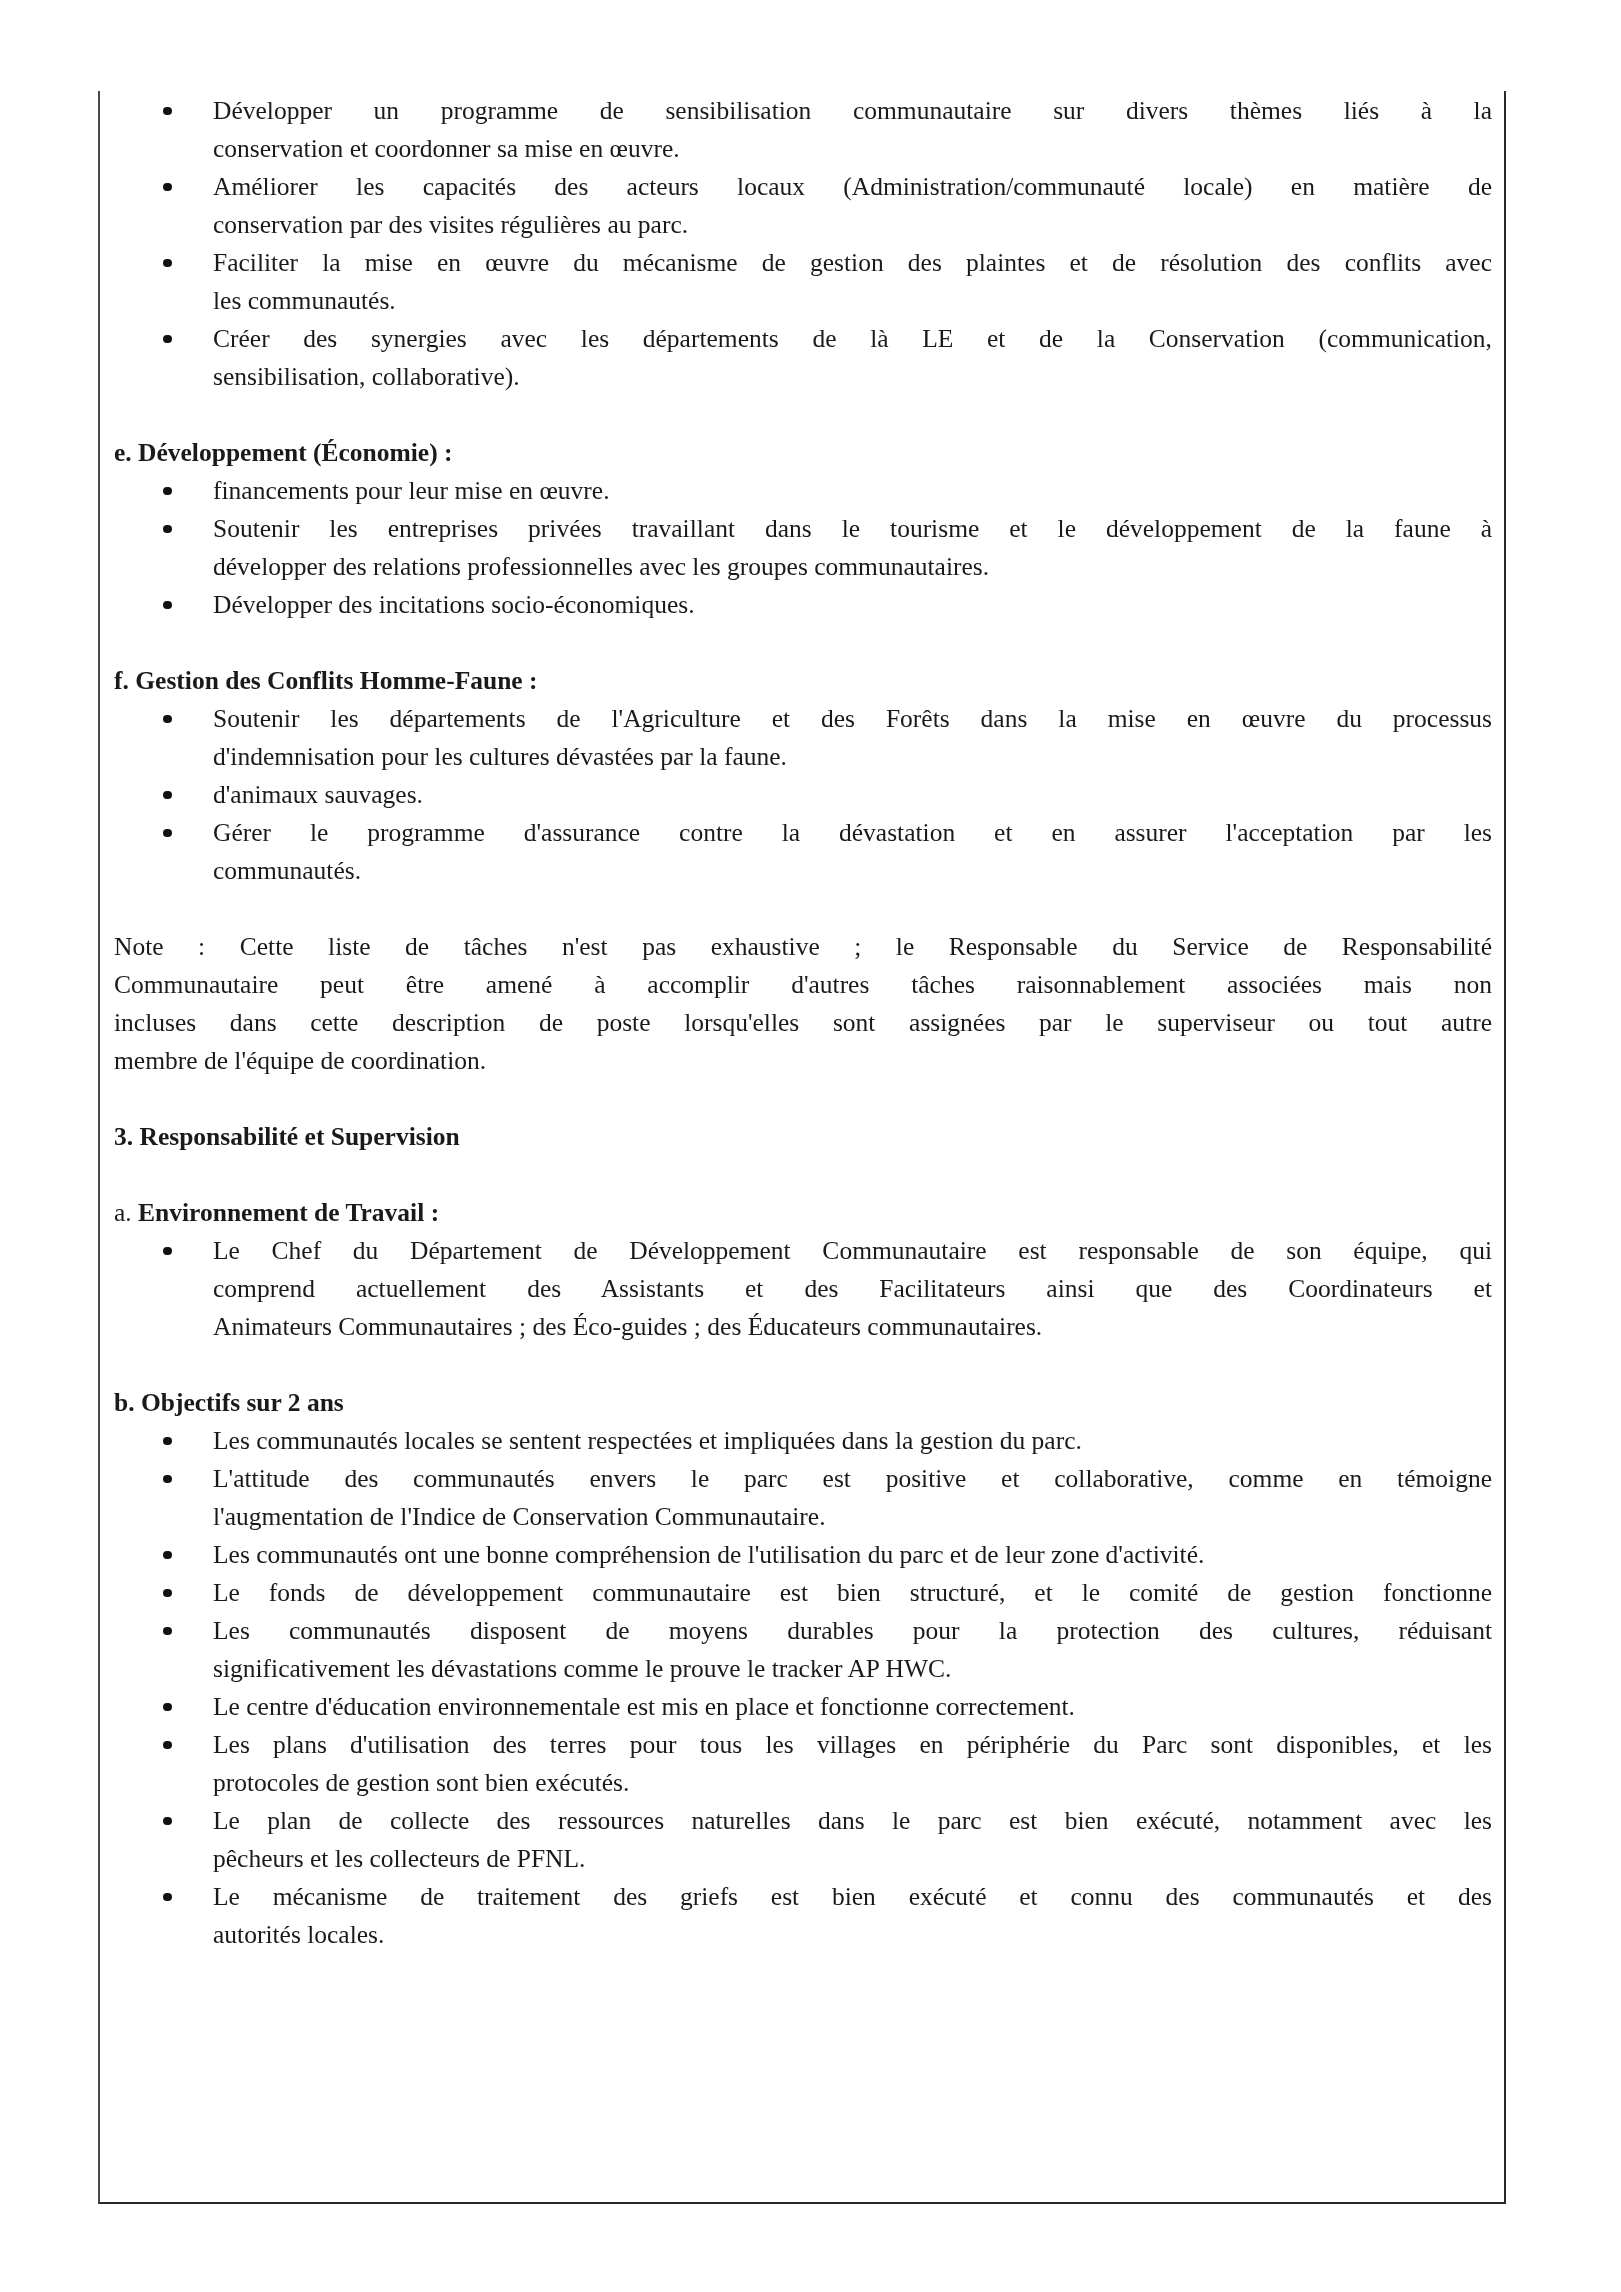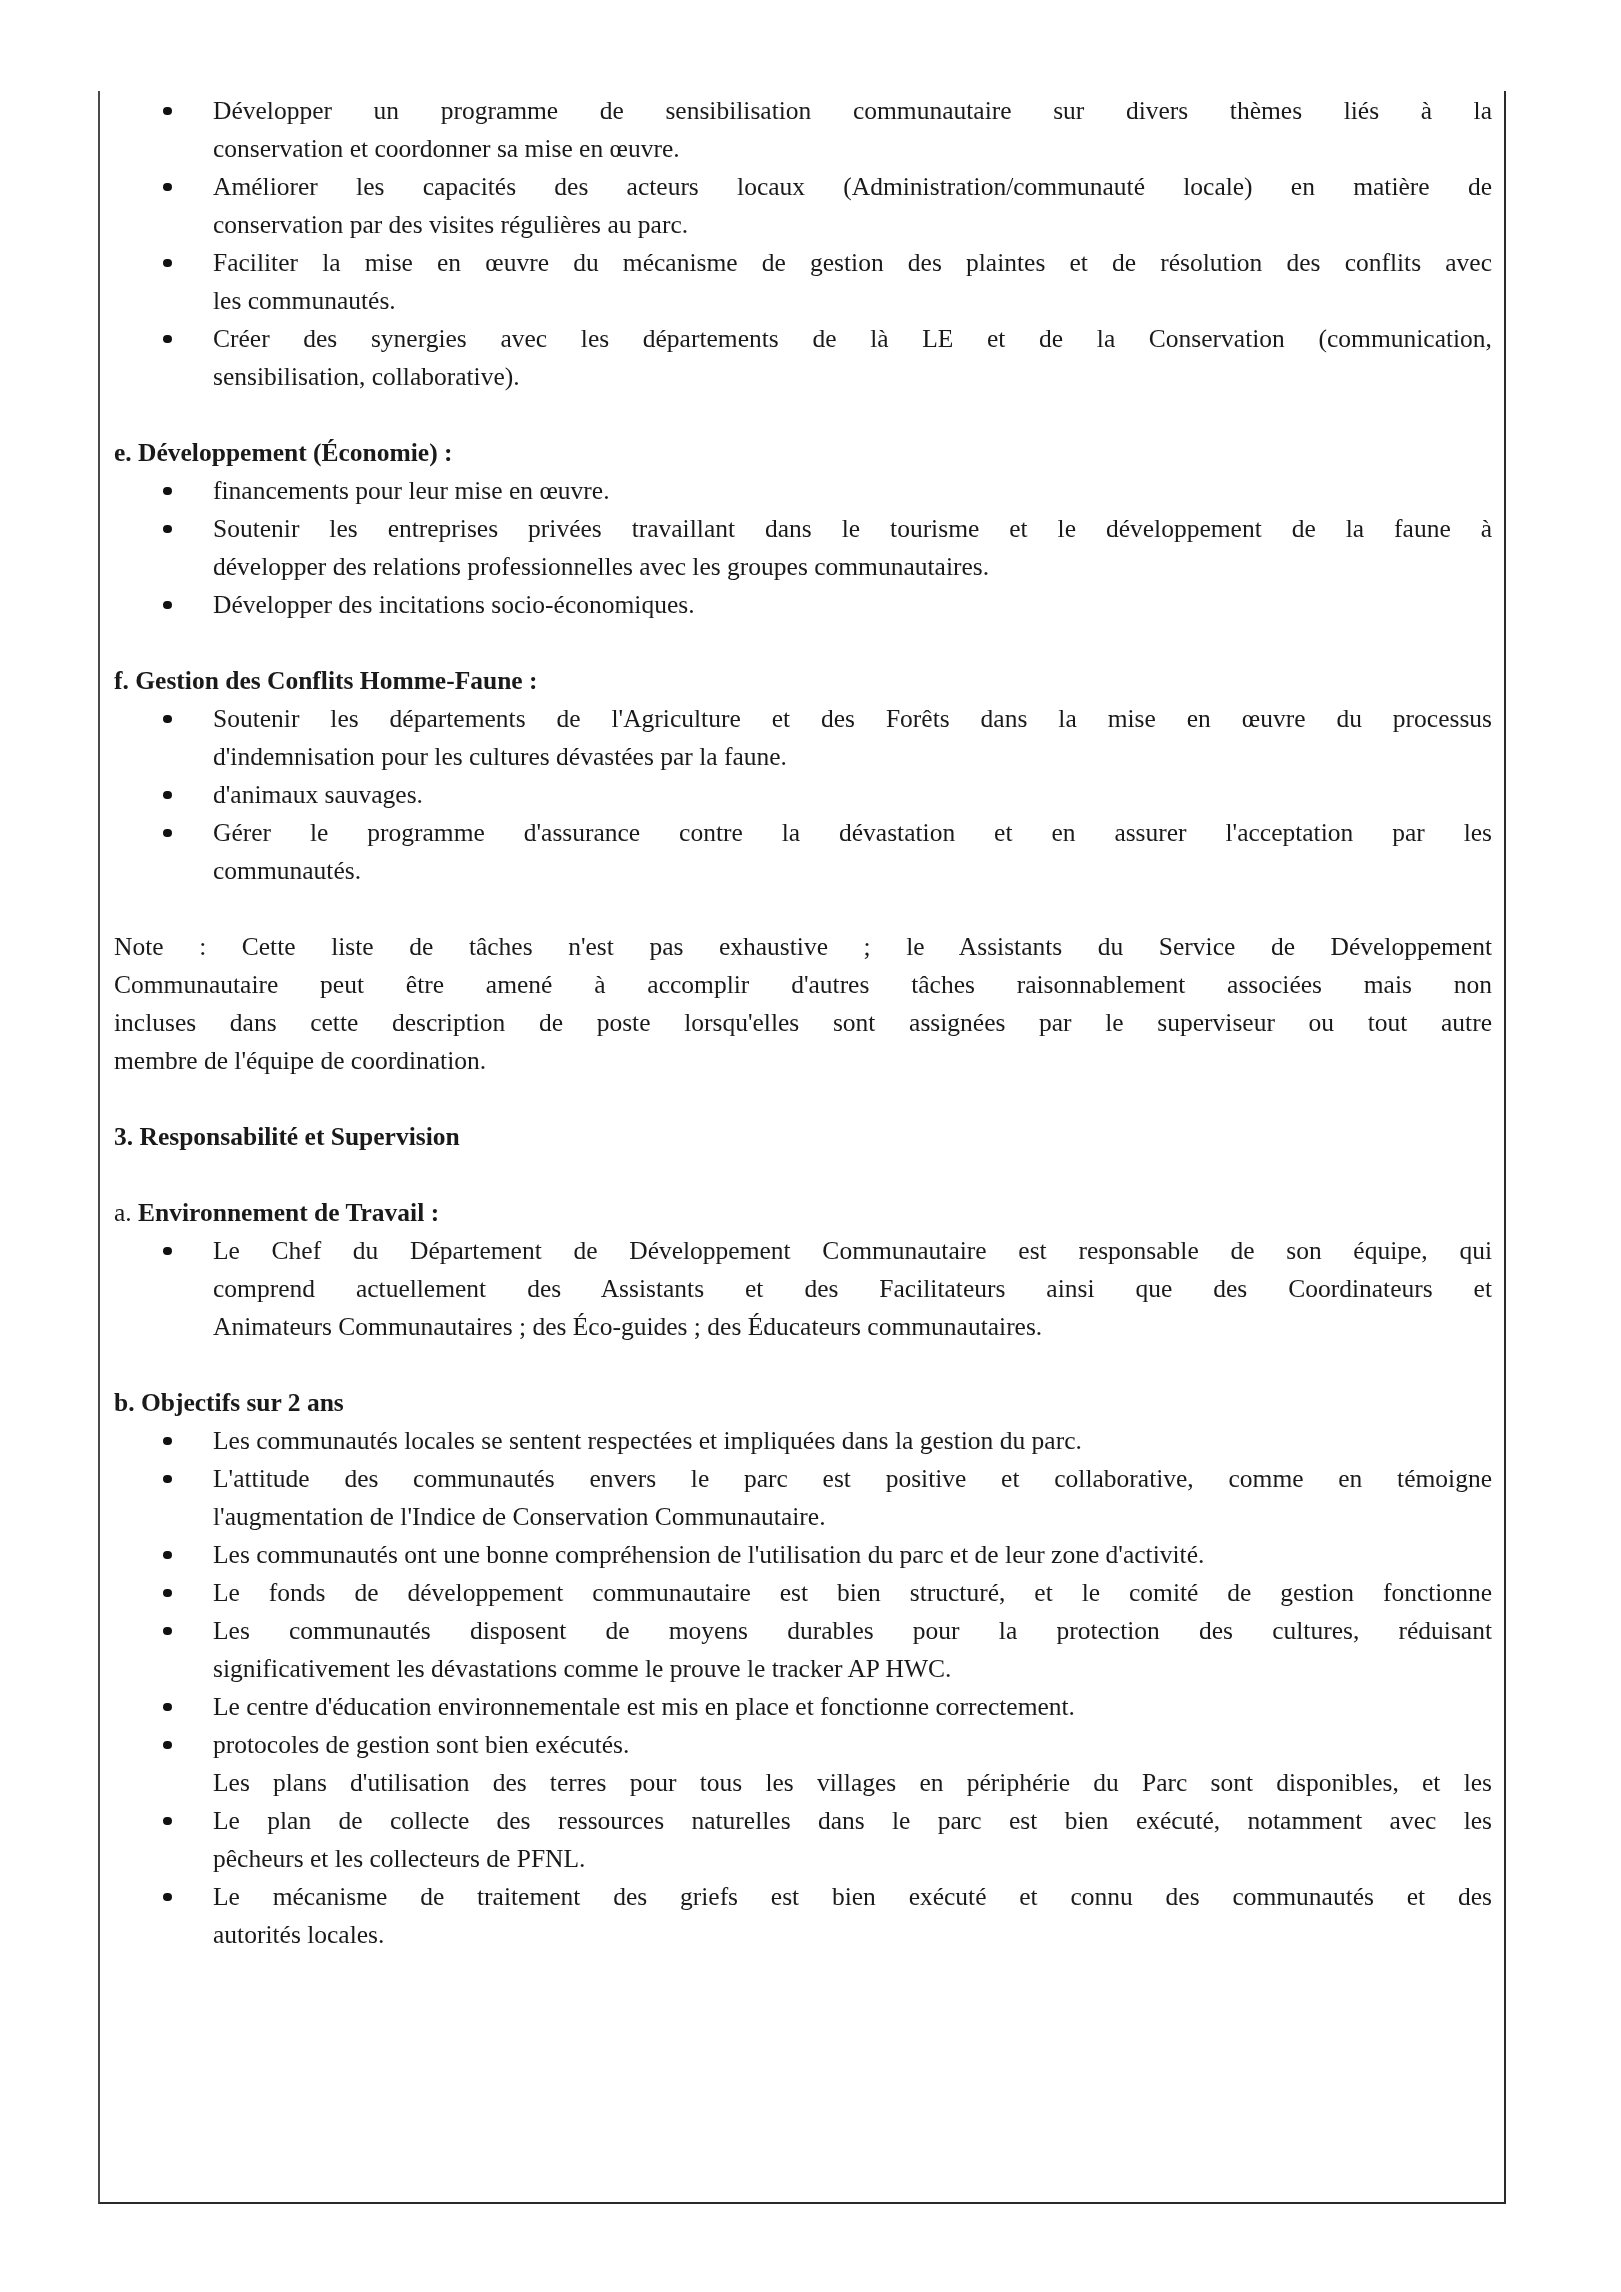--- a/index.html
+++ b/index.html
@@ -128,21 +128,21 @@
     <div class="bullet-item">
       <span class="bullet-dot"></span>
       <span class="line just">Gérer le programme d'assurance contre la dévastation et en assurer l'acceptation par les</span>
       <span class="line">communautés.</span>
     </div>
   </div>
 
   <span class="blank"></span>
 
   <div class="note">
-    <span class="line just">Note : Cette liste de tâches n'est pas exhaustive ; le Assistants du Service de Développement</span>
+    <span class="line just">Note : Cette liste de tâches n'est pas exhaustive ; le Responsable du Service de Responsabilité</span>
     <span class="line just">Communautaire peut être amené à accomplir d'autres tâches raisonnablement associées mais non</span>
     <span class="line just">incluses dans cette description de poste lorsqu'elles sont assignées par le superviseur ou tout autre</span>
     <span class="line">membre de l'équipe de coordination.</span>
   </div>
 
   <span class="blank"></span>
 
   <span class="line heading">3. Responsabilité et Supervision</span>
 
   <span class="blank"></span>
@@ -182,22 +182,22 @@
       <span class="bullet-dot"></span>
       <span class="line just">Les communautés disposent de moyens durables pour la protection des cultures, réduisant</span>
       <span class="line">significativement les dévastations comme le prouve le tracker AP HWC.</span>
     </div>
     <div class="bullet-item">
       <span class="bullet-dot"></span>
       <span class="line">Le centre d'éducation environnementale est mis en place et fonctionne correctement.</span>
     </div>
     <div class="bullet-item">
       <span class="bullet-dot"></span>
+      <span class="line just">Les plans d'utilisation des terres pour tous les villages en périphérie du Parc sont disponibles, et les</span>
       <span class="line">protocoles de gestion sont bien exécutés.</span>
-      <span class="line just">Les plans d'utilisation des terres pour tous les villages en périphérie du Parc sont disponibles, et les</span>
     </div>
     <div class="bullet-item">
       <span class="bullet-dot"></span>
       <span class="line just">Le plan de collecte des ressources naturelles dans le parc est bien exécuté, notamment avec les</span>
       <span class="line">pêcheurs et les collecteurs de PFNL.</span>
     </div>
     <div class="bullet-item">
       <span class="bullet-dot"></span>
       <span class="line just">Le mécanisme de traitement des griefs est bien exécuté et connu des communautés et des</span>
       <span class="line">autorités locales.</span>

